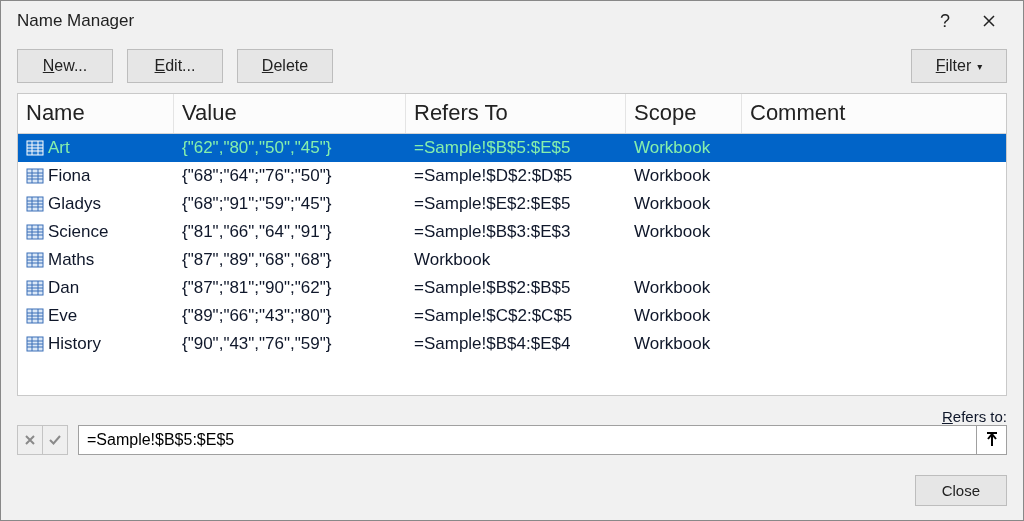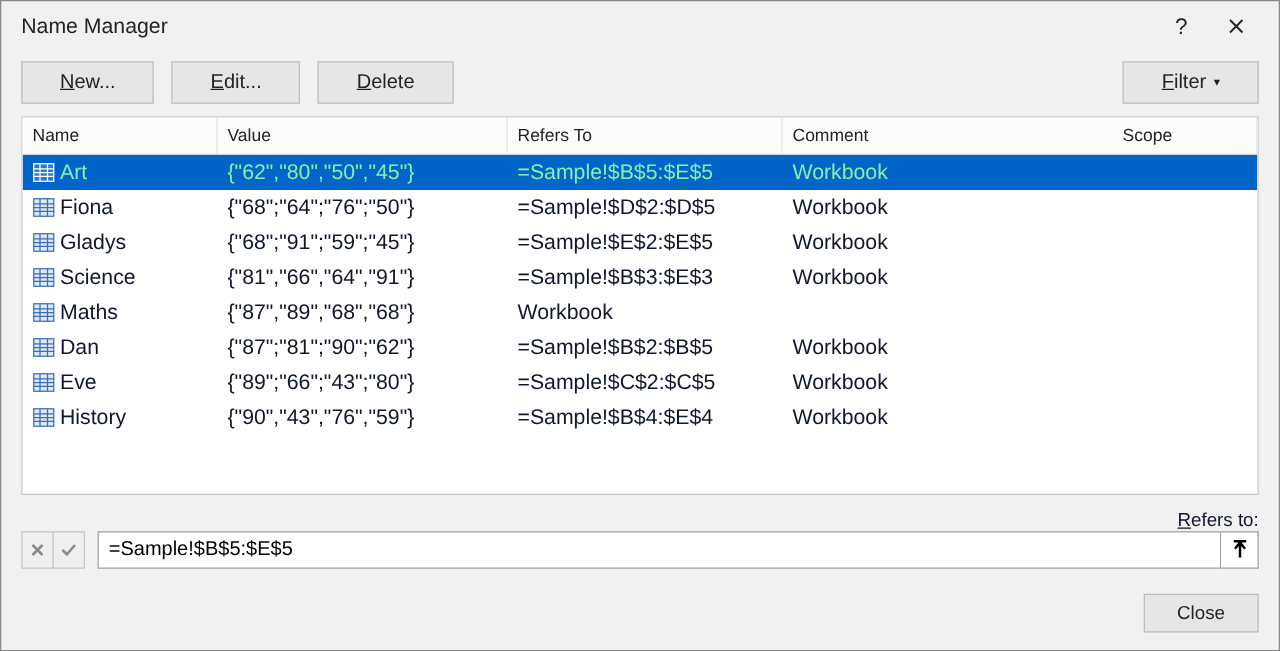--- a/index.html
+++ b/index.html
@@ -37,21 +37,21 @@
 
   .toolbar {
     display: flex;
     align-items: center;
     padding: 8px 16px 10px 16px;
     gap: 14px;
   }
   .btn {
     background: #e6e6e6;
     border: 1px solid #bdbdbd;
-    padding: 7px 30px;
+    padding: 7px 16px;
     font-size: 16px;
     color: #222;
     cursor: pointer;
     min-width: 96px;
     text-align: center;
   }
   .btn.small { min-width: 78px; padding: 6px 26px; font-size: 15px; }
   .toolbar .spacer { flex: 1; }
   .filter-label { display: inline-flex; align-items: center; gap: 6px; }
   .caret-down { font-size: 10px; }
@@ -62,21 +62,21 @@
     background: #fff;
     border: 1px solid #c9c9c9;
     overflow: hidden;
     display: flex;
     flex-direction: column;
   }
   .list-header {
     display: flex;
     border-bottom: 1px solid #d4d4d4;
     background: #fcfcfc;
-    font-size: 14px;
+    font-size: 22px;
     color: #222;
   }
   .list-body {
     flex: 1;
     overflow: auto;
   }
   .hcell {
     padding: 6px 8px 7px 8px;
     border-right: 1px solid #e4e4e4;
     font-weight: 400;
@@ -196,22 +196,22 @@
           <span class="caret-down">▾</span>
         </span>
     </button>
   </div>
 
   <div class="list-panel">
     <div class="list-header">
       <div class="hcell col-name">Name</div>
       <div class="hcell col-value">Value</div>
       <div class="hcell col-refers">Refers To</div>
+      <div class="hcell col-scope">Scope</div>
       <div class="hcell col-comment">Comment</div>
-      <div class="hcell col-scope">Scope</div>
     </div>
     <div class="list-body" id="list-body">
         <div class="row selected">
           <div class="cell col-name name-cell">
         <span class="name-icon"><svg width="18" height="16" viewBox="0 0 18 16">
     <rect x="1" y="1" width="16" height="14" fill="rgba(255,255,255,.15)" stroke="#fff" stroke-width="1"></rect>
     <line x1="1" y1="5" x2="17" y2="5" stroke="#fff"></line>
     <line x1="1" y1="8" x2="17" y2="8" stroke="#fff"></line>
     <line x1="1" y1="11" x2="17" y2="11" stroke="#fff"></line>
     <line x1="6" y1="1" x2="6" y2="15" stroke="#fff"></line>

